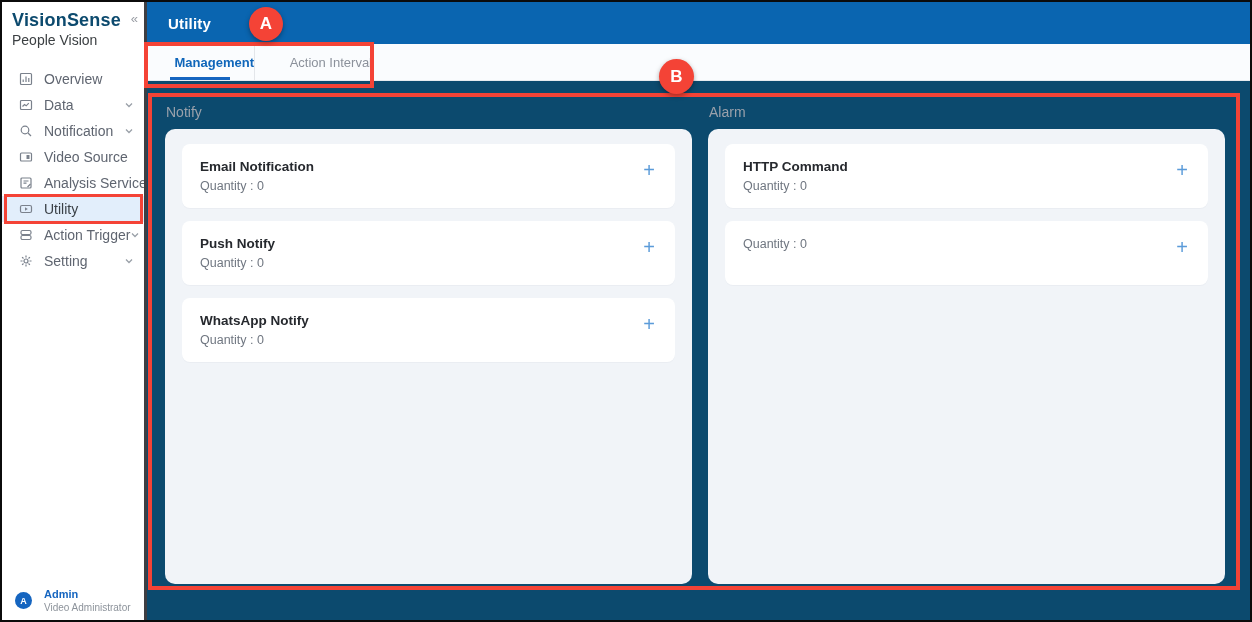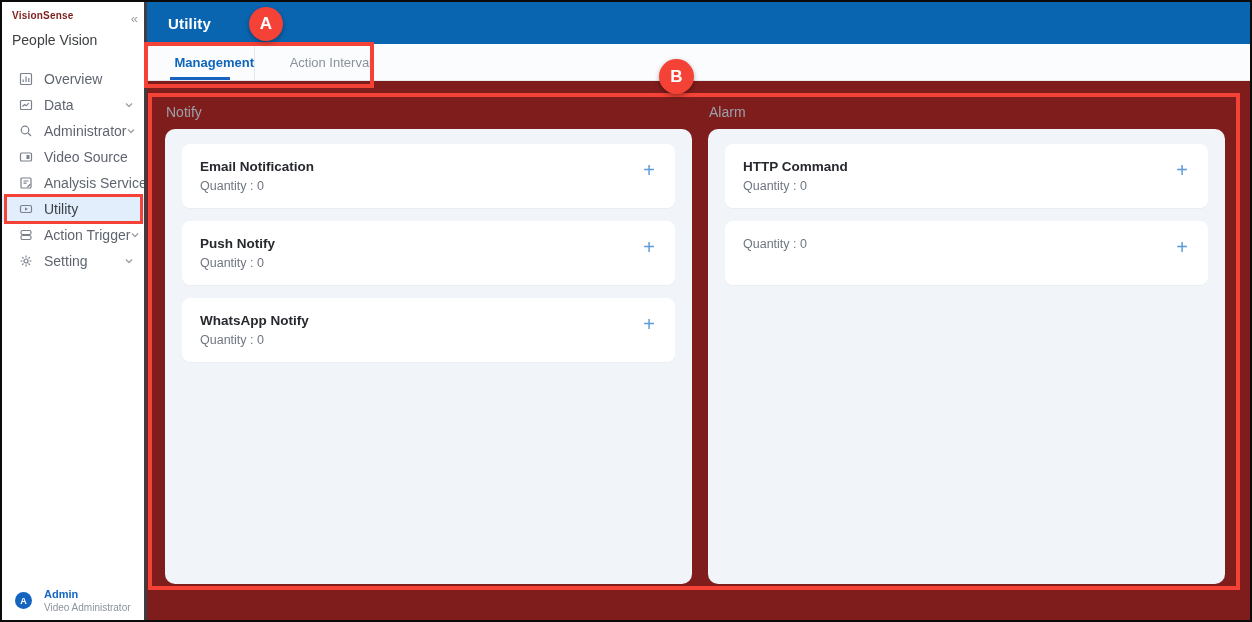--- a/index.html
+++ b/index.html
@@ -3,21 +3,21 @@
 <meta charset="utf-8">
 <style>
   * { margin:0; padding:0; box-sizing:border-box; }
   body { background:#444; font-family:"Liberation Sans", sans-serif; }
   .frame { width:1252px; height:622px; border:2px solid #0b0b0b; background:#fff; position:relative; overflow:hidden; }
   .app { position:relative; width:1248px; height:618px; background:#fdfdfe; }
 
   
   .sidebar { position:absolute; left:0; top:0; width:142px; height:618px; background:#fff; }
   .seam { position:absolute; left:142px; top:0; width:3px; height:618px; background:#3e3e42; }
-  .brand { position:absolute; left:10px; top:8px; font-size:10px; font-weight:bold; color:#7f1d1d; letter-spacing:.2px; }
+  .brand { position:absolute; left:10px; top:8px; font-size:18px; font-weight:bold; color:#0c4a6e; letter-spacing:.2px; }
   .brand-sub { position:absolute; left:10px; top:30px; font-size:14px; color:#3c4043; }
   .collapse { position:absolute; right:6px; top:9px; font-size:13px; color:#989ca3; cursor:pointer; }
   .menu { position:absolute; top:64px; left:0; right:0; }
   .menu-item { height:26px; display:flex; align-items:center; padding:0 10px 0 17px; font-size:14px; color:#5f6570; cursor:pointer; }
   .menu-item.selected { background:#e2eefb; color:#3a4046; }
   .mi-icon { width:14px; height:14px; margin-right:11px; color:#7a818c; flex:0 0 auto; display:flex; align-items:center; }
   .mi-icon svg { width:14px; height:14px; }
   .mi-label { flex:1; white-space:nowrap; }
   .mi-chevron { color:#9aa0a8; display:flex; }
   .mi-chevron svg { width:10px; height:10px; }
@@ -32,21 +32,21 @@
   .main { position:absolute; left:145px; top:0; width:1103px; height:618px; background:#fcfdff; }
   .topbar { height:42px; background:#0a65b0; display:flex; align-items:center; padding-left:21px; }
   .topbar-title { color:#fff; font-size:15px; font-weight:bold; letter-spacing:.2px; }
   .tabbar { height:37px; background:#fafcfe; border-bottom:1px solid #e7ebef; display:flex; }
   .tab { width:108px; display:flex; align-items:center; justify-content:flex-end; font-size:13px; color:#8b919b;
          position:relative; cursor:pointer; border-right:1px solid #e3e6ea; }
   .tab:first-child { border-left:none; }
   .tab.wide { width:118px; }
   .tab.active { color:#0f66ba; font-weight:bold; }
   .tab.active .tab-underline { position:absolute; left:23px; bottom:0; width:60px; height:3px; background:#1565c0; }
-  .content { position:absolute; top:79px; left:0; right:0; bottom:0; background:#7f1d1d; }
+  .content { position:absolute; top:79px; left:0; right:0; bottom:0; background:#0c4a6e; }
 
   .section { position:absolute; top:23px; }
   .section-notify { left:18px; width:527px; }
   .section-alarm { left:561px; width:517px; }
   .section-title { font-size:14px; font-weight:normal; color:#9aa1ab; margin:0 0 9px 1px; }
   .panel { height:455px; background:#f1f4f8; border-radius:10px; padding:15px 17px; }
   .card { background:#fff; border-radius:8px; height:64px; margin-bottom:13px; padding:11px 18px; position:relative;
           box-shadow:0 1px 1px rgba(25,39,60,0.03); }
   .card-title { font-size:13.5px; font-weight:bold; color:#26292e; margin-top:4px; }
   .card-qty { font-size:12.5px; color:#6f7680; margin-top:5px; }
@@ -100,21 +100,21 @@
               </svg>
         </span>
       </div>
       <div class="menu-item">
         <span class="mi-icon">
           <svg viewBox="0 0 14 14" fill="none" stroke="currentColor" stroke-width="1.2">
                 <circle cx="6" cy="6" r="3.8"></circle>
                 <path d="M9 9l3 3"></path>
               </svg>
         </span>
-        <span class="mi-label">Administrator</span>
+        <span class="mi-label">Notification</span>
         <span class="mi-chevron">
           <svg viewBox="0 0 10 10" fill="none" stroke="currentColor" stroke-width="1.3">
                 <path d="M2 3.5l3 3 3-3"></path>
               </svg>
         </span>
       </div>
       <div class="menu-item">
         <span class="mi-icon">
           <svg viewBox="0 0 14 14" fill="none" stroke="currentColor" stroke-width="1.2">
                 <rect x="1.5" y="3" width="11" height="8" rx="1"></rect>

